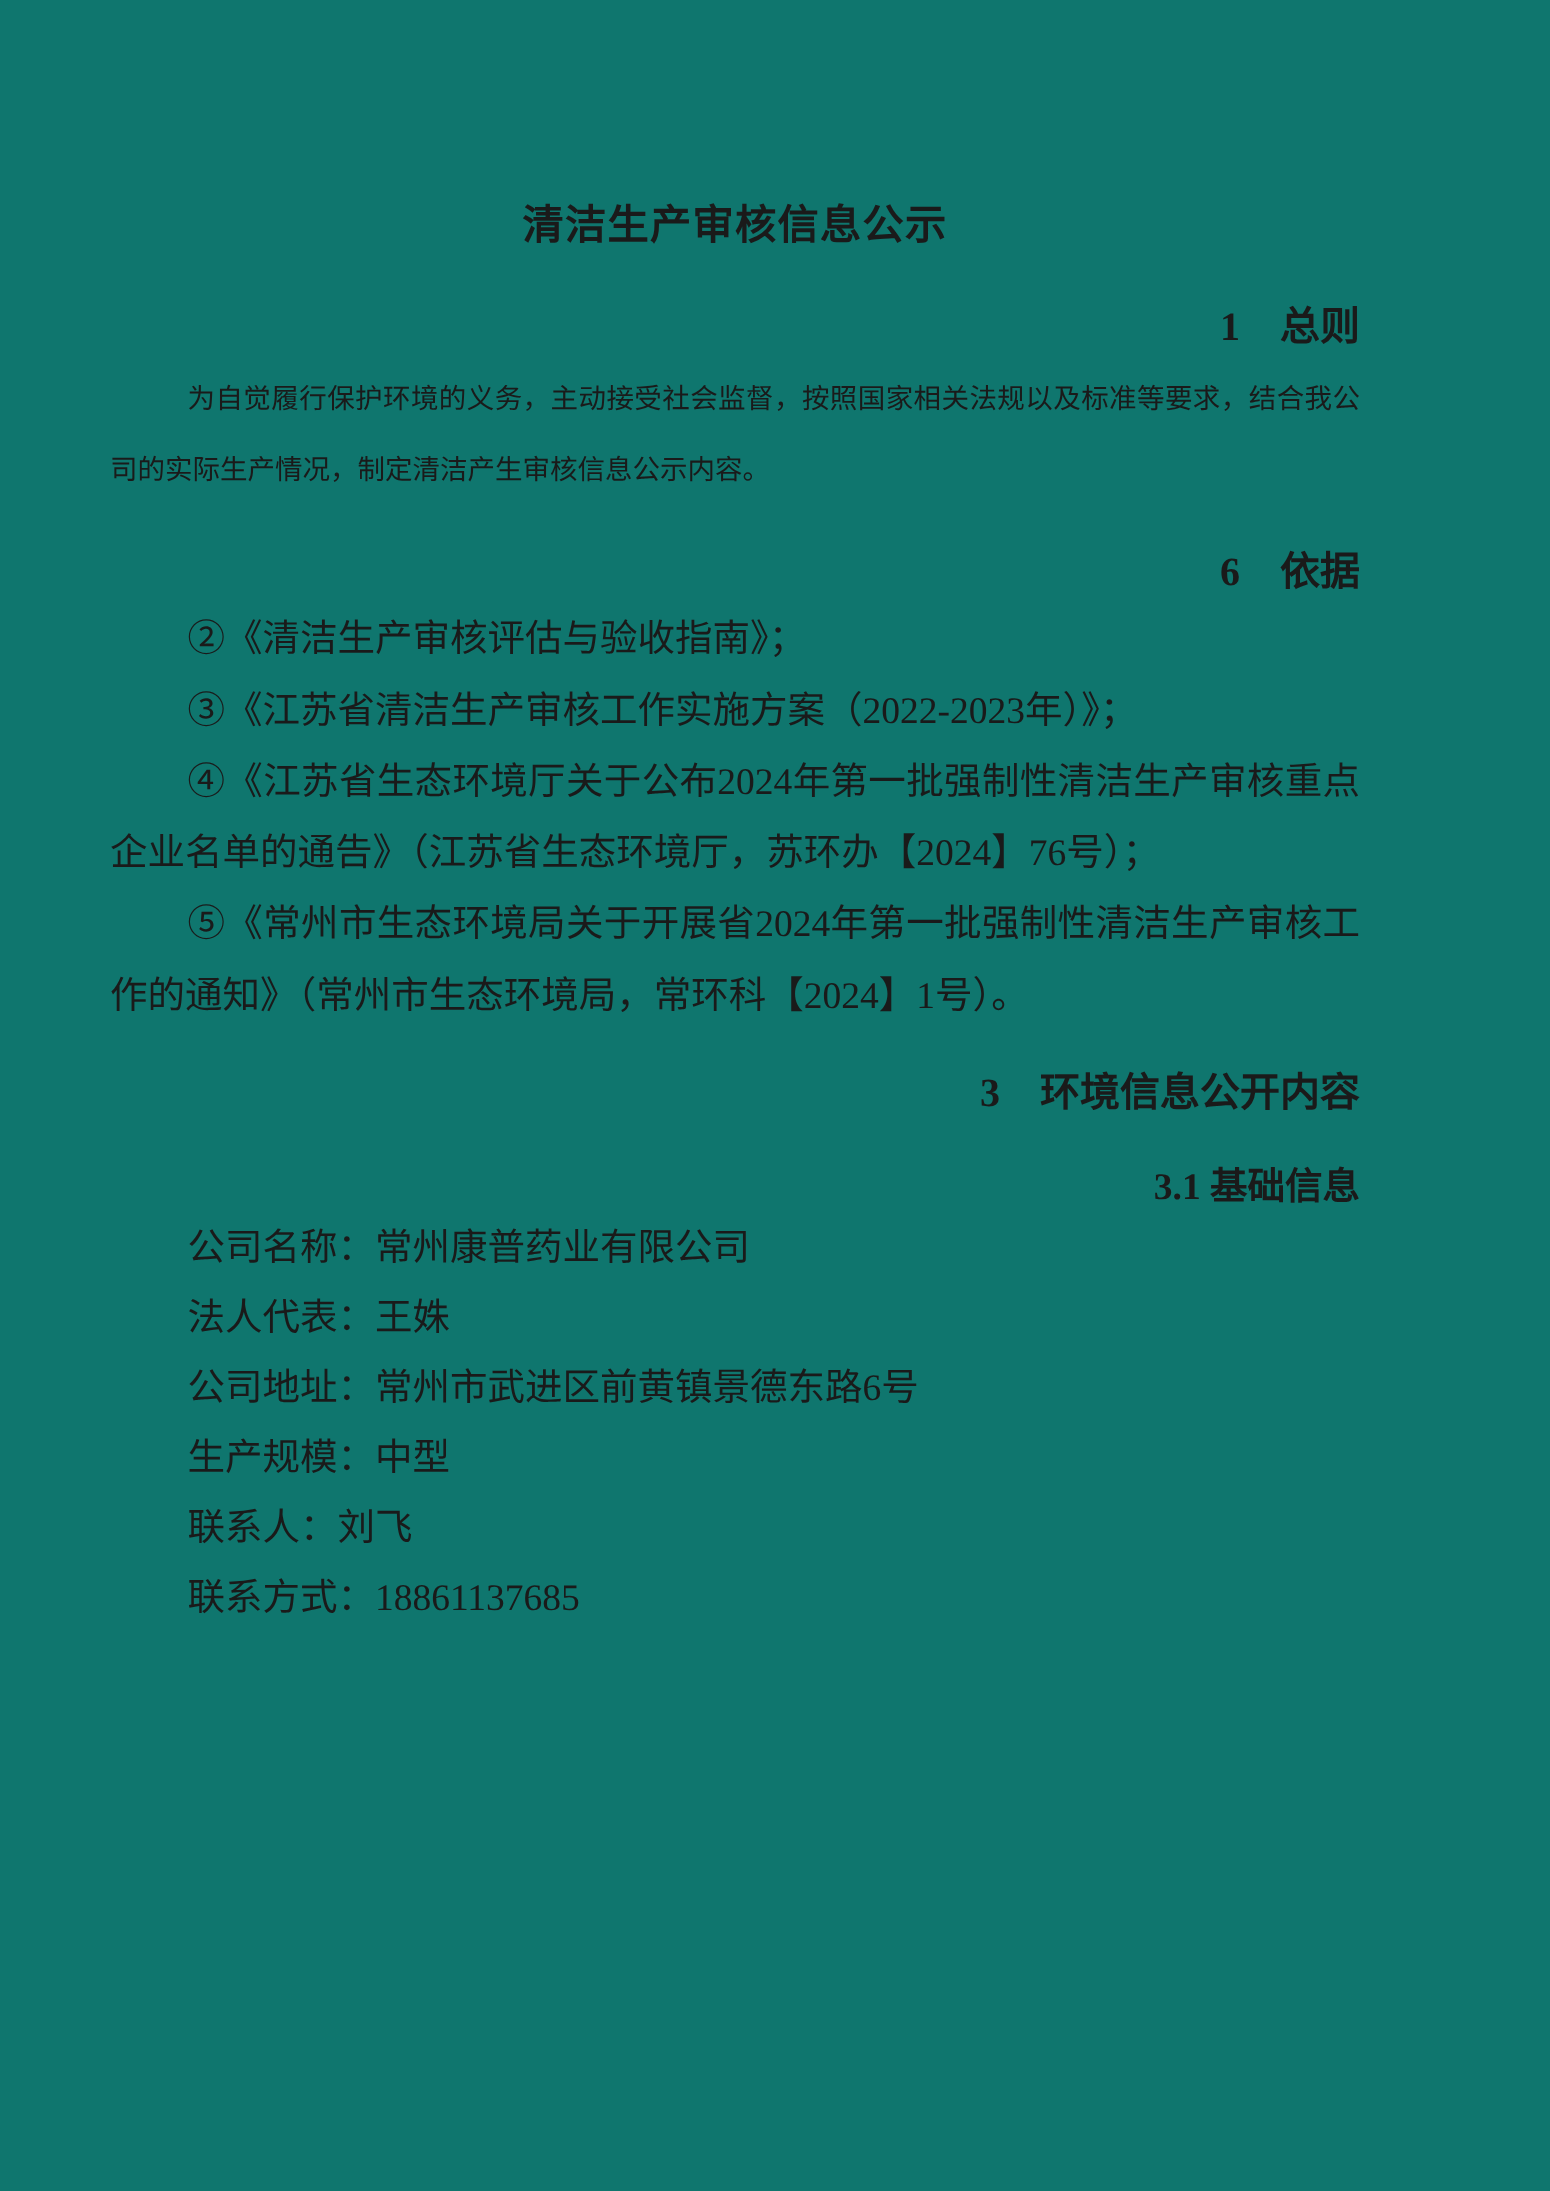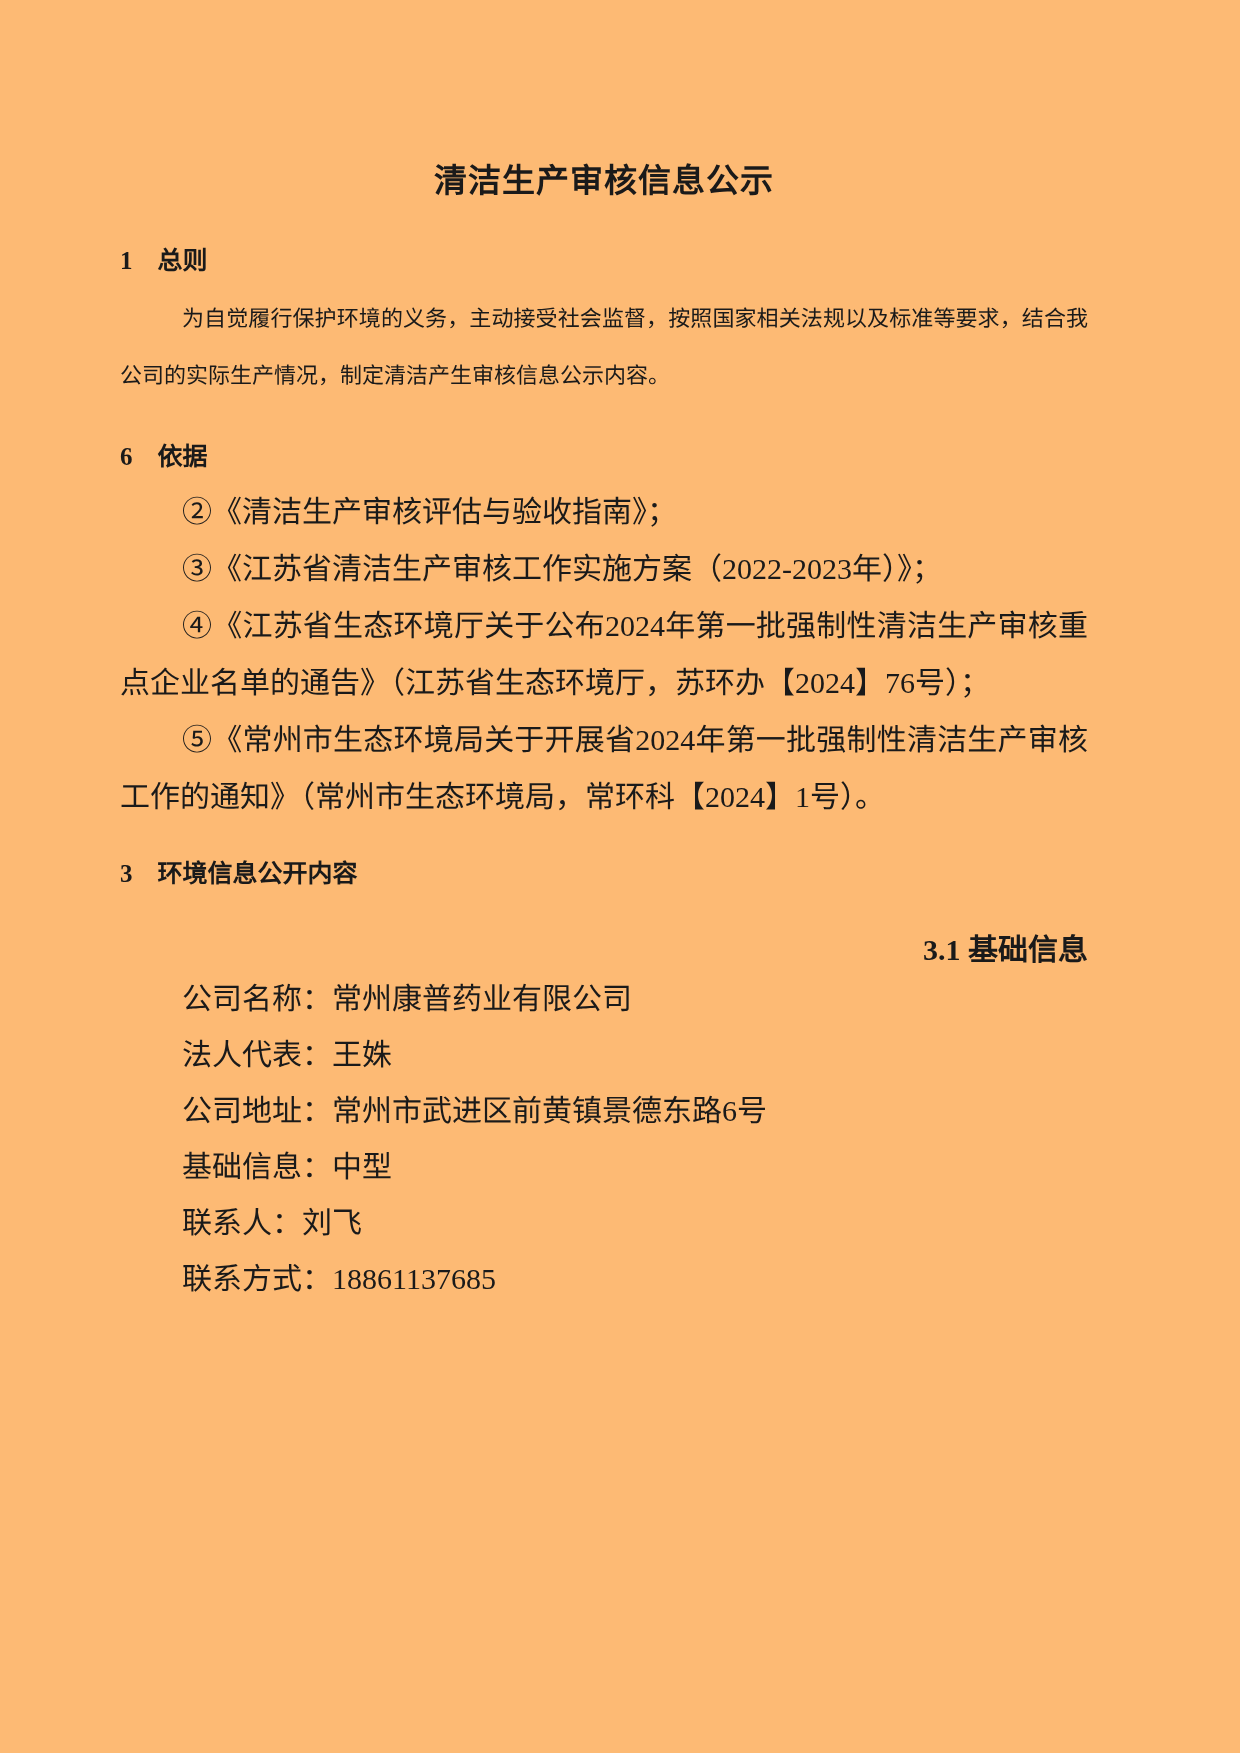--- a/index.html
+++ b/index.html
@@ -4,41 +4,41 @@
 <style>
   html, body {
     margin: 0;
     padding: 0;
     background: #ffffff;
   }
   .page {
     position: relative;
     width: 1240px;
     height: 1753px;
-    background: #fdba74;
+    background: #0f766e;
     color: #1a1a1a;
     font-family: "Liberation Serif", "DejaVu Serif", serif;
     box-sizing: border-box;
-    padding: 0 152px 0 120px;
+    padding: 0 152px 0 88px;
     overflow: hidden;
   }
   .doc-title {
     margin: 160px 0 0 0;
     font-size: 33px;
     line-height: 42px;
     font-weight: 700;
     text-align: center;
     letter-spacing: 1px;
   }
   .h-level1 {
     margin: 38px 0 0 0;
-    font-size: 25px;
+    font-size: 32px;
     line-height: 42px;
     font-weight: 700;
-    text-align: left;
+    text-align: right;
   }
   .h-level1.basis-heading { margin-top: 32px; }
   .h-level1.disclosure-heading { margin-top: 28px; }
   .h-level2 {
     margin: 34px 0 0 0;
     font-size: 30px;
     line-height: 42px;
     font-weight: 700;
     text-align: right;
   }
@@ -100,18 +100,18 @@
   </ul>
 
   <h2 class="h-level1 disclosure-heading">3　环境信息公开内容</h2>
 
   <h3 class="h-level2">3.1 基础信息</h3>
 
   <ul class="info-list">
     <li>公司名称：常州康普药业有限公司</li>
     <li>法人代表：王姝</li>
     <li>公司地址：常州市武进区前黄镇景德东路6号</li>
-    <li>基础信息：中型</li>
+    <li>生产规模：中型</li>
     <li>联系人：刘飞</li>
     <li>联系方式：18861137685</li>
   </ul>
 
 </div>
 
 </body></html>

